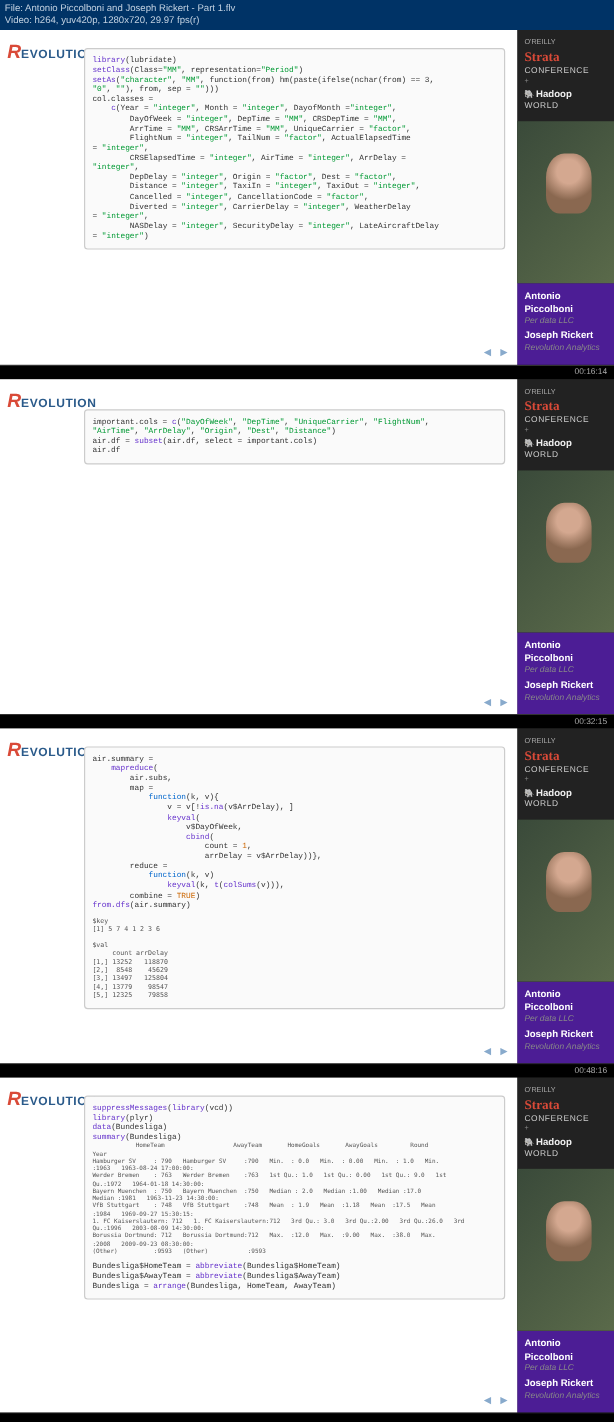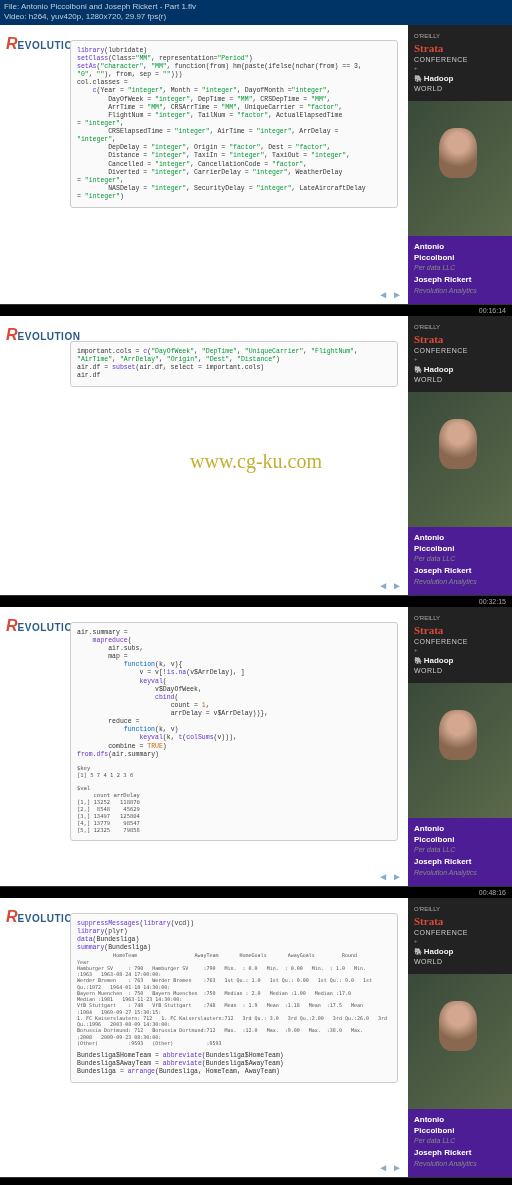--- a/index.html
+++ b/index.html
@@ -9,21 +9,21 @@
     .panel { display: flex; height: 280px; border-bottom: 1px solid #333; }
     .slide-area { flex: 1; background: #fff; position: relative; overflow: hidden; }
     .logo { position: absolute; top: 10px; left: 6px; font-size: 11px; font-weight: bold; }
     .logo-r { color: #d94a38; font-size: 16px; font-style: italic; }
     .logo-rest { color: #2a5a8a; font-size: 10px; letter-spacing: 0.5px; }
     .code-box { position: absolute; top: 15px; left: 70px; right: 10px; background: #fafafa; border: 1px solid #ccc; border-radius: 3px; padding: 6px; font-family: 'Courier New', monospace; font-size: 6.5px; color: #333; line-height: 1.25; overflow: hidden; }
     .code-box .kw { color: #0066cc; }
     .code-box .str { color: #009933; }
     .code-box .fn { color: #6633cc; }
     .code-box .val { color: #cc6600; }
-    .sidebar { width: 104px; background: #1a1a1a; display: flex; flex-direction: column; }
+    .sidebar { width: 81px; background: #1a1a1a; display: flex; flex-direction: column; }
     .conf-logo { background: #222; padding: 8px 6px; text-align: left; font-size: 7px; line-height: 1.3; }
     .oreilly { color: #aaa; font-size: 6px; }
     .strata { color: #d94a38; font-weight: bold; font-size: 11px; font-family: Georgia, serif; }
     .conference { color: #ccc; font-size: 7px; letter-spacing: 0.5px; }
     .plus { color: #888; font-size: 6px; margin: 1px 0; }
     .hadoop { color: #eee; font-size: 8px; font-weight: bold; }
     .hadoop::before { content: "🐘"; font-size: 7px; margin-right: 1px; }
     .speaker-photo { background: linear-gradient(135deg, #3a4a3a 0%, #5a6a4a 100%); flex: 1; min-height: 60px; position: relative; }
     .speaker-photo::after { content: ""; position: absolute; left: 30%; top: 20%; width: 38px; height: 50px; background: radial-gradient(circle at 50% 30%, #d4a890 25%, #8a6850 60%); border-radius: 40% 40% 30% 30%; }
     .names { background: #4c1d95; padding: 6px; font-size: 8px; line-height: 1.3; }
@@ -129,21 +129,20 @@
     <div class="speaker-photo"></div>
     <div class="names">
       <div class="name">Antonio</div>
       <div class="name">Piccolboni</div>
       <div class="org">Per data LLC</div>
       <div class="name">Joseph Rickert</div>
       <div class="org">Revolution Analytics</div>
     </div>
   </div>
 </div>
-<div class="watermark">www.cg-ku.com</div>
 <div class="timecode">00:32:15</div>
 </div>
 
 <div class="panel-wrap">
 <div class="panel">
   <div class="slide-area">
     <div class="logo">
       <span class="logo-r">R</span><span class="logo-rest">EVOLUTION</span>
     </div>
     <div class="code-box">

